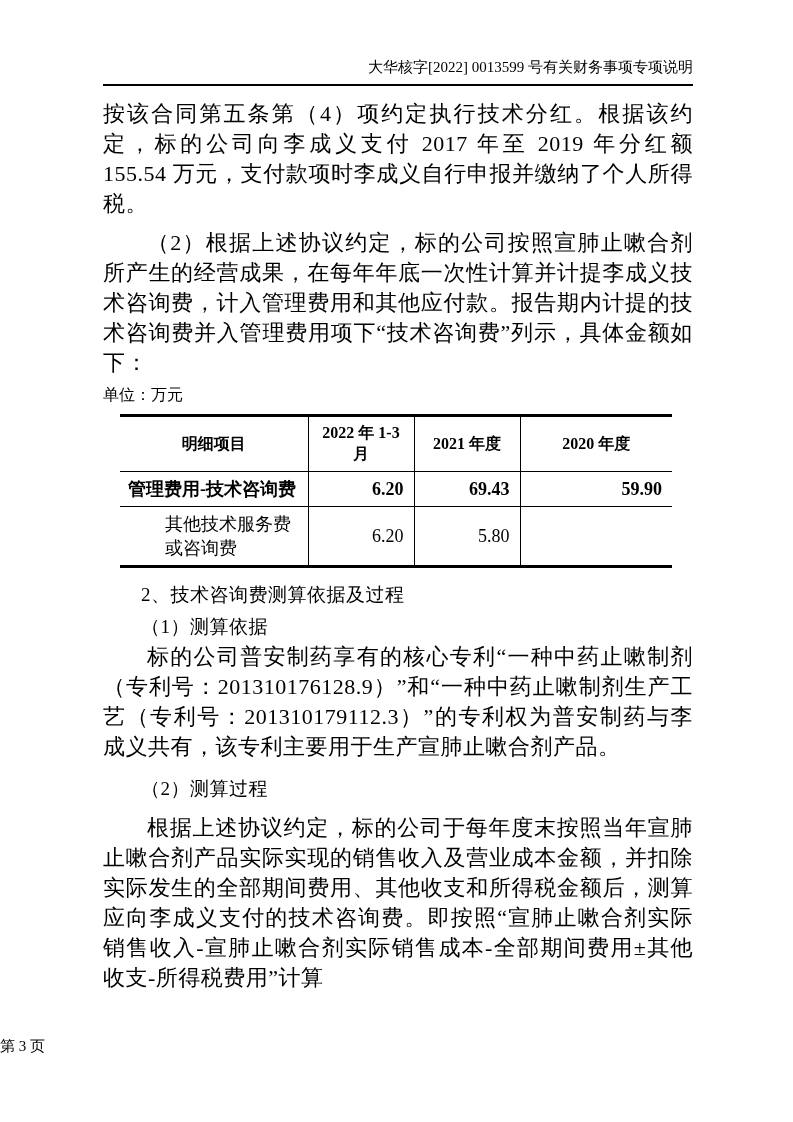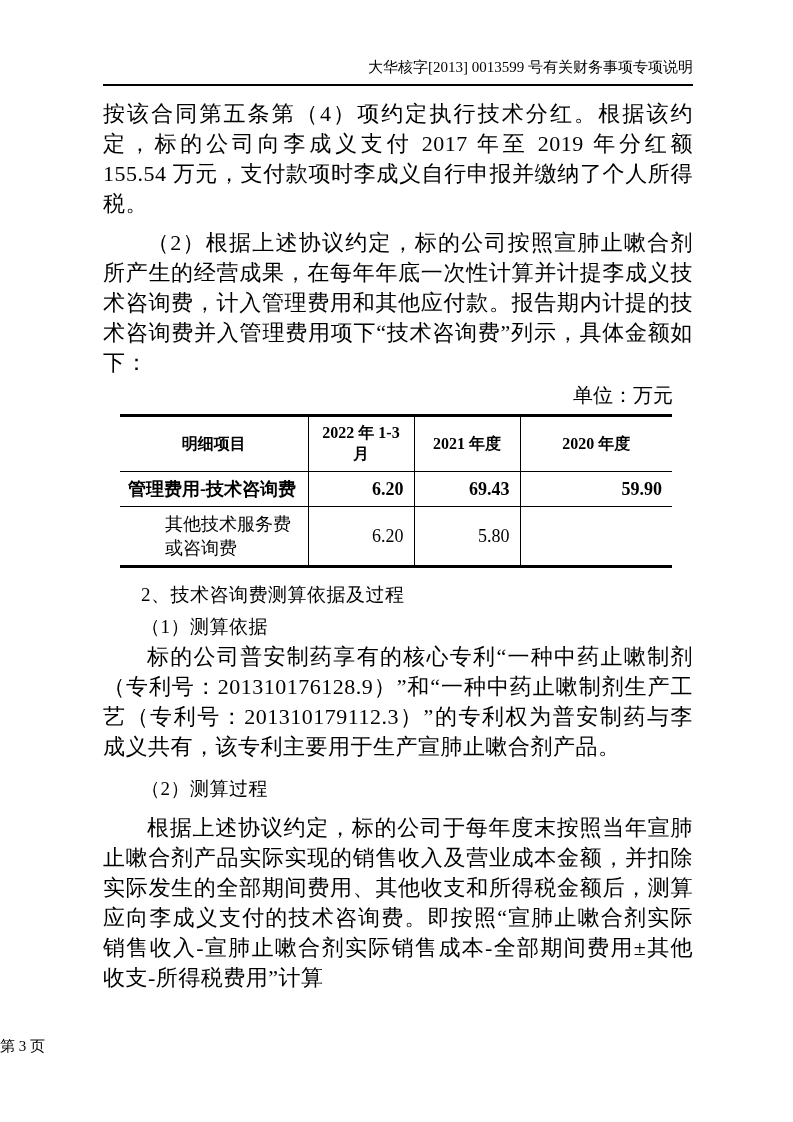--- a/index.html
+++ b/index.html
@@ -42,22 +42,22 @@
     font-size: 19px;
     line-height: 30px;
     margin: 12px 0 0 0;
     text-indent: 2em;
     letter-spacing: 0.5px;
   }
   .heading.tight { margin-top: 2px; }
   .para.after-heading { margin-top: 0; }
   .para.mid { margin-top: 6px; }
   .unit-label {
-    text-align: right;
-    font-size: 20px;
+    text-align: left;
+    font-size: 16px;
     line-height: 24px;
     margin-top: 5px;
     padding-right: 20px;
   }
   table.fin-table {
     border-collapse: collapse;
     table-layout: fixed;
     width: 552px;
     margin: 7px 0 0 17px;
     border-top: 3px solid #000000;
@@ -92,21 +92,21 @@
     text-align: left;
     font-size: 15px;
   }
 </style>
 </head>
 <body>
 
 <div class="page">
 
   <div class="doc-header">
-    <span>大华核字[2013] 0013599 号有关财务事项专项说明</span>
+    <span>大华核字[2022] 0013599 号有关财务事项专项说明</span>
   </div>
 
   <p class="para no-indent">按该合同第五条第（4）项约定执行技术分红。根据该约定，标的公司向李成义支付 2017 年至 2019 年分红额 155.54 万元，支付款项时李成义自行申报并缴纳了个人所得税。</p>
 
   <p class="para">（2）根据上述协议约定，标的公司按照宣肺止嗽合剂所产生的经营成果，在每年年底一次性计算并计提李成义技术咨询费，计入管理费用和其他应付款。报告期内计提的技术咨询费并入管理费用项下“技术咨询费”列示，具体金额如下：</p>
 
   <div class="unit-label">单位：万元</div>
 
   <table class="fin-table">
     <colgroup>

